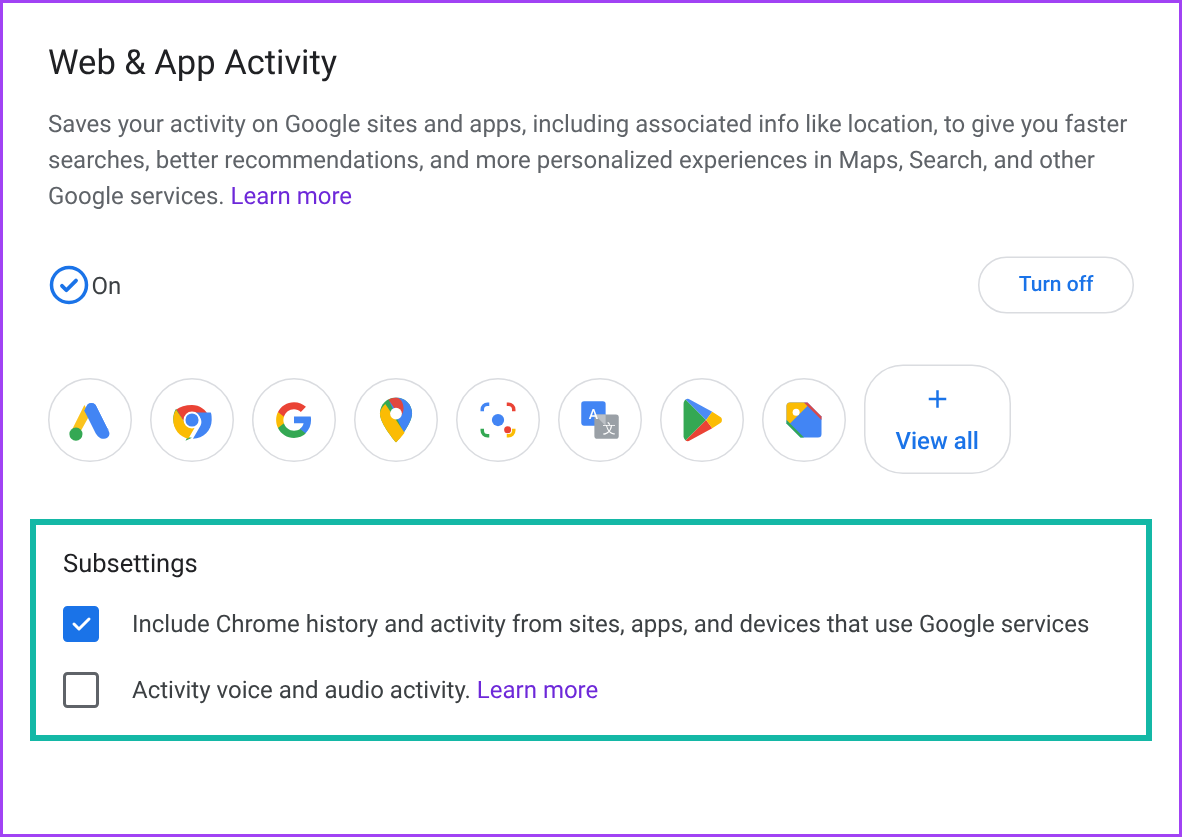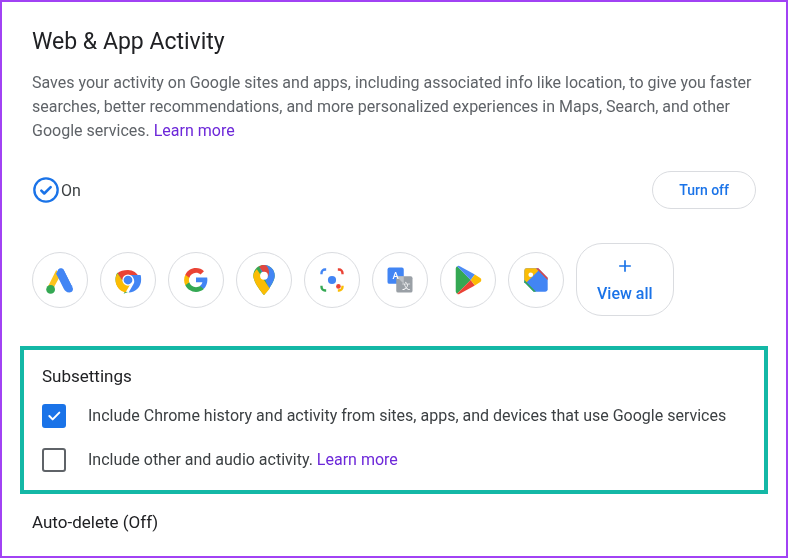--- a/index.html
+++ b/index.html
@@ -258,19 +258,18 @@
         <svg width="16" height="16" viewBox="0 0 24 24">
             <path d="M5 12l5 5L20 7" fill="none" stroke="#fff" stroke-width="3" stroke-linecap="round" stroke-linejoin="round"></path>
           </svg>
       </div>
       <div>Include Chrome history and activity from sites, apps, and devices that use Google services</div>
     </div>
 
     <div class="check-row">
       <div class="checkbox"></div>
       <div>
-        <span>Include other and audio activity. </span><a class="learn-link">Learn more</a>
+        <span>Activity voice and audio activity. </span><a class="learn-link">Learn more</a>
       </div>
     </div>
   </div>
 
-  <div class="auto-delete">Auto-delete (Off)</div>
 </div>
 
 </body></html>

